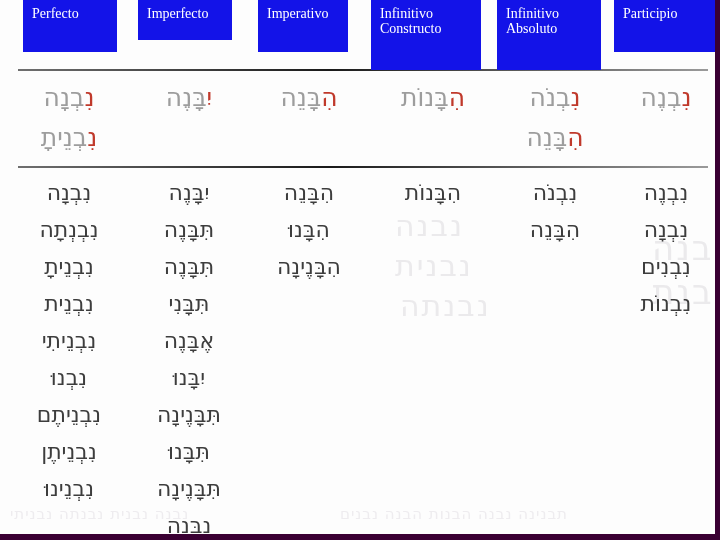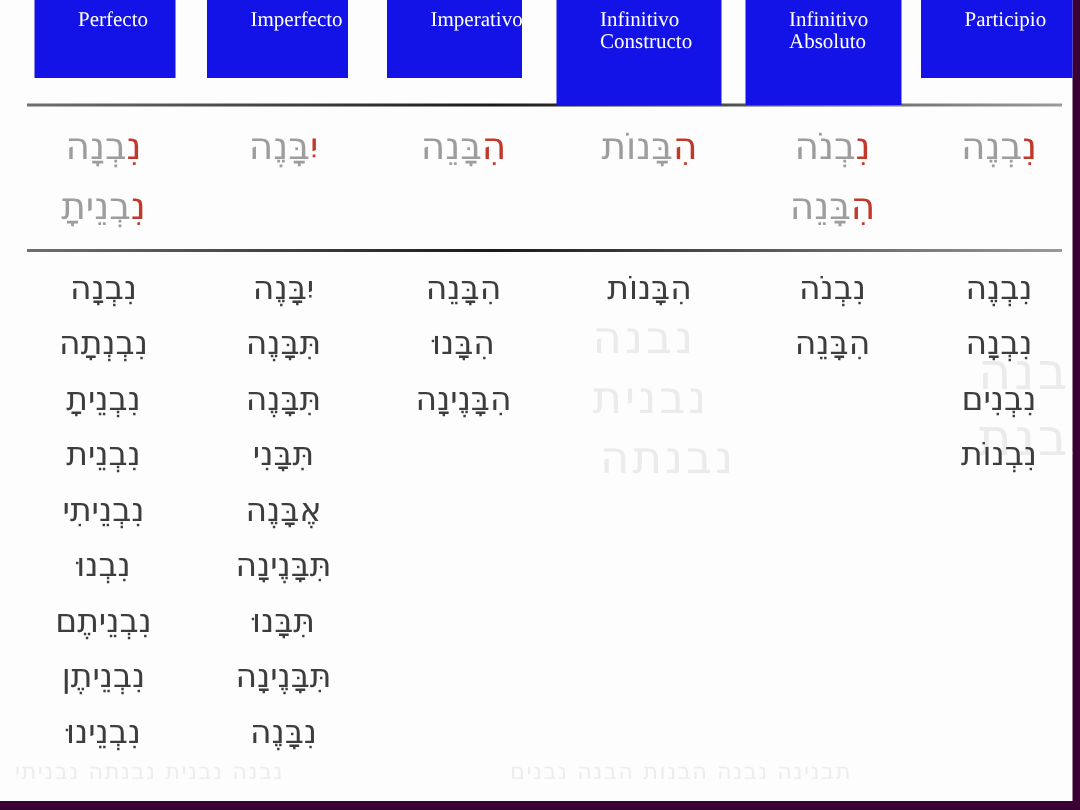--- a/index.html
+++ b/index.html
@@ -57,21 +57,21 @@
     top: 0;
     background: #1313e8;
     color: #ffffff;
     font-family: "Liberation Serif", "DejaVu Serif", serif;
     font-size: 14px;
     line-height: 15px;
     padding: 6px 0 0 9px;
     box-sizing: border-box;
     overflow: hidden;
   }
-  .hbox span { display: block; margin-left: 20px; }
+  .hbox span { display: block; }
 
   
   .divider {
     position: absolute;
     left: 18px;
     width: 690px;
     height: 2px;
     background: linear-gradient(to right, #6f6f6f 0%, #1a1a1a 45%, #555 70%, #9a9a9a 100%);
     z-index: 2;
   }
@@ -124,21 +124,21 @@
   <div class="watermark wm3">נבנתה</div>
   <div class="watermark wm4">בנה</div>
   <div class="watermark wm5">נבנת</div>
   <div class="watermark wm6">נבנה נבנית נבנתה נבניתי</div>
   <div class="watermark wm7">תבנינה נבנה הבנות הבנה נבנים</div>
 
   <div class="header-band" id="header-band">
       <div class="hbox" style="left: 23px; width: 94px; height: 52px;">
         <span>Perfecto</span>
       </div>
-      <div class="hbox" style="left: 138px; width: 94px; height: 52px;">
+      <div class="hbox" style="left: 138px; width: 94px; height: 40px;">
         <span>Imperfecto</span>
       </div>
       <div class="hbox" style="left: 258px; width: 90px; height: 52px;">
         <span>Imperativo</span>
       </div>
       <div class="hbox" style="left: 371px; width: 110px; height: 70px;">
         <span>Infinitivo</span>
         <span>Constructo</span>
       </div>
       <div class="hbox" style="left: 497px; width: 104px; height: 70px;">
@@ -187,20 +187,21 @@
         <div class="heb">נִבְנֵיתֶם</div>
         <div class="heb">נִבְנֵיתֶן</div>
         <div class="heb">נִבְנֵינוּ</div>
       </div>
       <div class="body-col" style="left: 134px; top: 174px; width: 110px;">
         <div class="heb">יִבָּנֶה</div>
         <div class="heb">תִּבָּנֶה</div>
         <div class="heb">תִּבָּנֶה</div>
         <div class="heb">תִּבָּנִי</div>
         <div class="heb">אֶבָּנֶה</div>
+        <div class="heb">יִבָּנוּ</div>
         <div class="heb">תִּבָּנֶינָה</div>
         <div class="heb">תִּבָּנוּ</div>
         <div class="heb">תִּבָּנֶינָה</div>
         <div class="heb">נִבָּנֶה</div>
       </div>
       <div class="body-col" style="left: 254px; top: 174px; width: 110px;">
         <div class="heb">הִבָּנֵה</div>
         <div class="heb">הִבָּנוּ</div>
         <div class="heb">הִבָּנֶינָה</div>
       </div>

